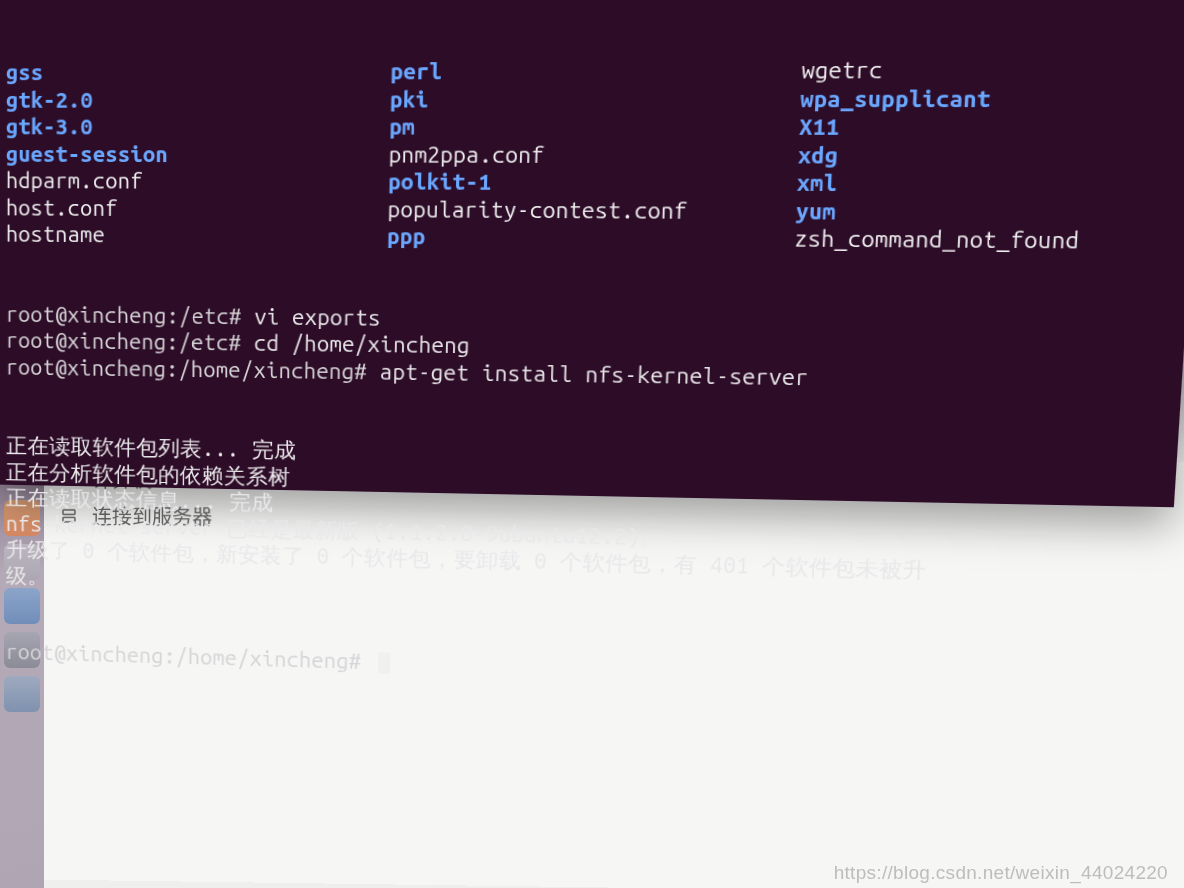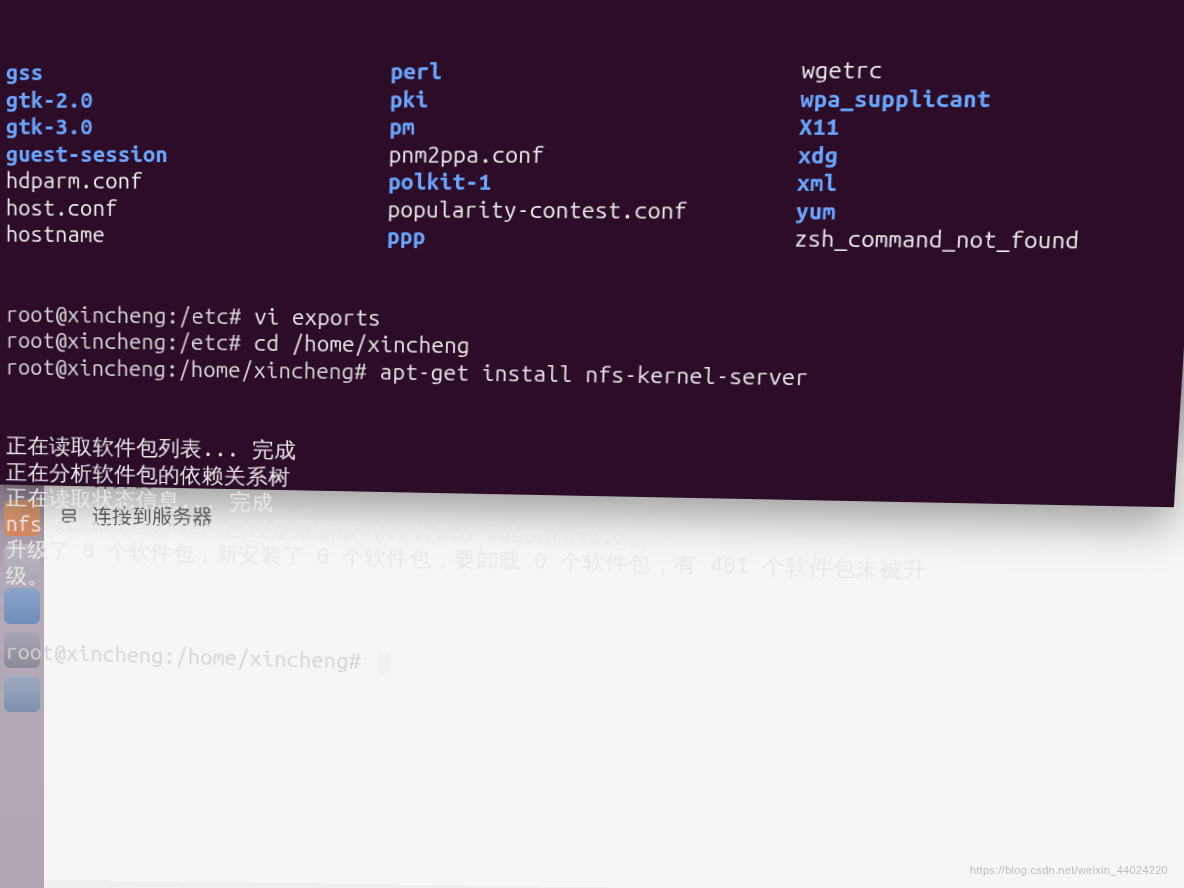--- a/index.html
+++ b/index.html
@@ -92,24 +92,24 @@
       width: 12px; height: 22px;
       background: #f0f0f0;
       vertical-align: -4px;
       margin-left: 4px;
     }
 
     
     .watermark {
       position: absolute;
       right: 16px;
-      bottom: 12px;
+      bottom: 4px;
       color: #bdbdbd;
       font-family: Arial, sans-serif;
-      font-size: 11px;
+      font-size: 19px;
       letter-spacing: 0.3px;
     }
   </style>
 </head>
 <body>
 
 <div class="launcher">
   <div class="licon a"></div>
   <div class="licon b"></div>
   <div class="licon c"></div>

